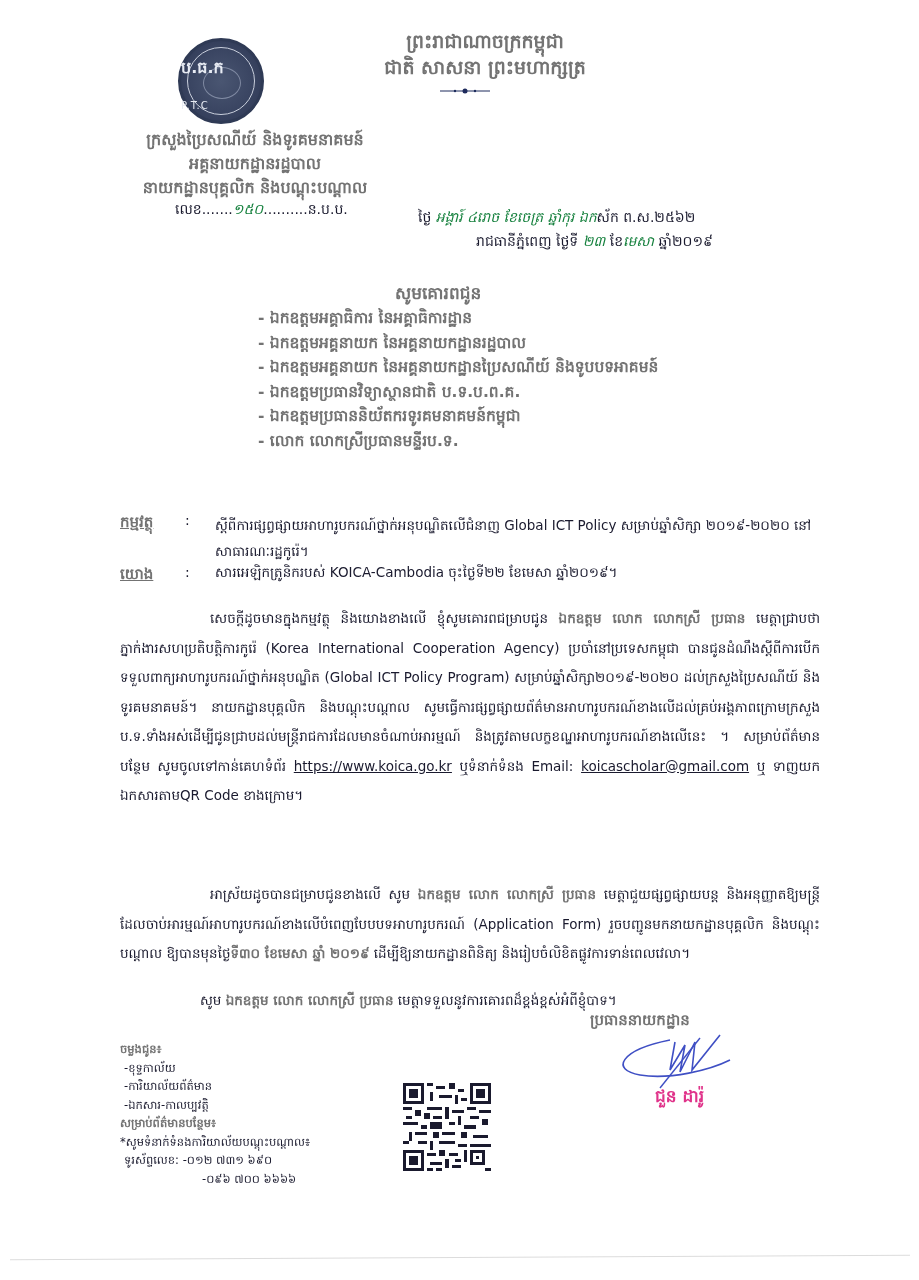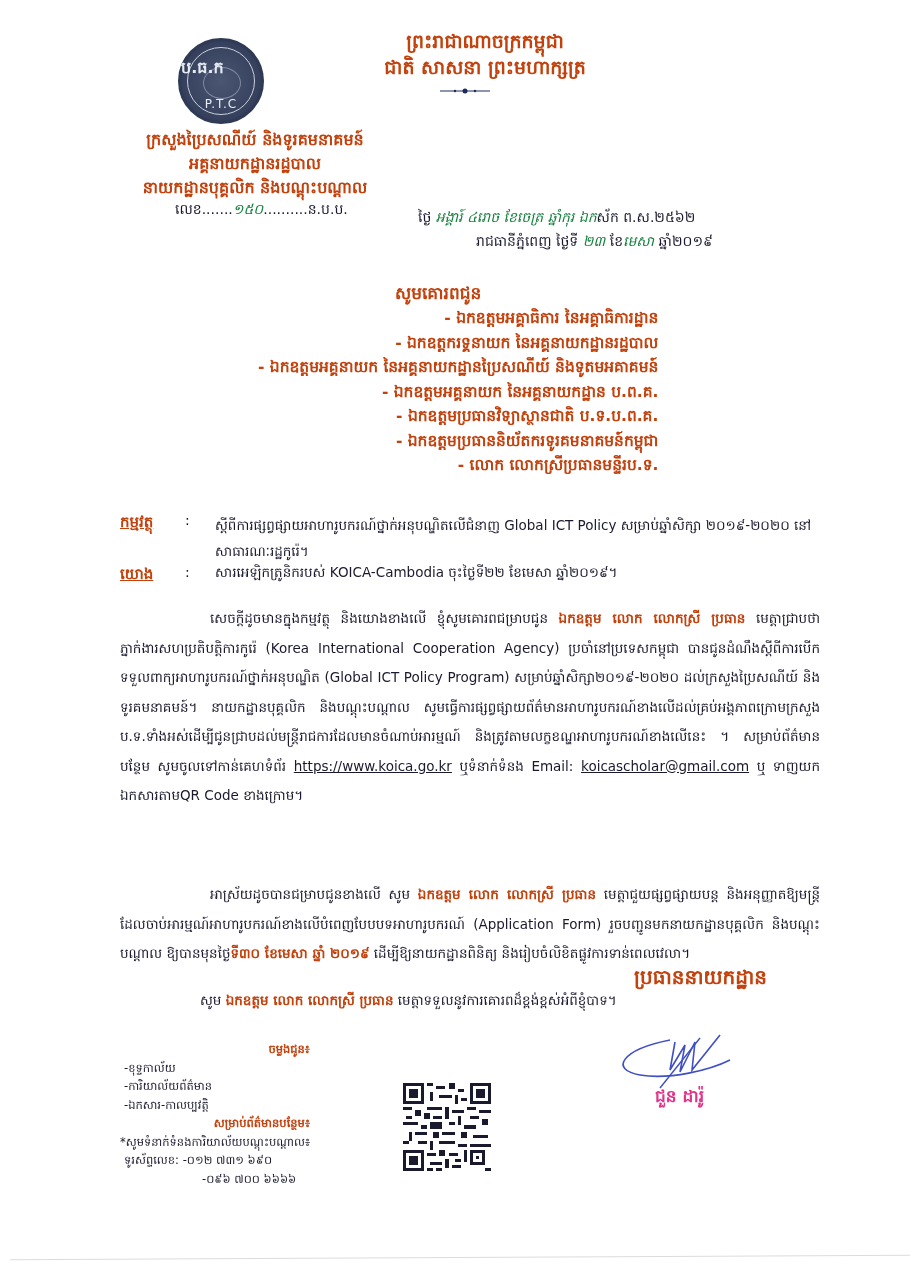--- a/index.html
+++ b/index.html
@@ -1,32 +1,32 @@
 <!DOCTYPE html>
 <html><head>
 <meta charset="utf-8">
 <style>
   html, body { margin: 0; padding: 0; background: #ffffff; }
   body { width: 919px; height: 1280px; position: relative; overflow: hidden;
          font-family: "DejaVu Sans", sans-serif; color: #1a1a2e; }
   .abs { position: absolute; }
-  .navy { color: #c2410c; }
-  .bold { font-weight: bold; text-align: right; }
+  .navy { color: #737373; }
+  .bold { font-weight: bold; }
   .center { text-align: center; }
 
   
   .logo { left: 178px; top: 38px; width: 86px; height: 86px; border-radius: 50%;
           border: 3px solid #2f3a55; box-sizing: border-box;
           background: radial-gradient(circle at 50% 50%, #4a5672 0%, #3a4562 55%, #2b3450 100%); }
   .logo-inner-ring { position: absolute; left: 6px; top: 6px; right: 6px; bottom: 6px;
           border-radius: 50%; border: 1.5px solid #c9cfdc; }
   .logo-top { position: absolute; top: 16px; left: 0; right: 0; text-align: left;
           font-size: 16px; color: #e8ecf4; font-weight: bold; }
-  .logo-bottom { position: absolute; bottom: 10px; left: 0; right: 0; text-align: center;
-          font-size: 12px; color: #e8ecf4; letter-spacing: 1px; }
+  .logo-bottom { position: absolute; bottom: 10px; left: 0; right: 0; text-align: left;
+          font-size: 10px; color: #e8ecf4; letter-spacing: 1px; }
   .logo-globe { position: absolute; left: 22px; top: 26px; width: 36px; height: 30px;
           border: 1px solid #9aa4bb; border-radius: 50%; opacity: .7; }
 
   
   .kingdom { left: 320px; top: 28px; width: 330px; font-size: 19px; line-height: 26px; }
   .ornament { left: 440px; top: 86px; width: 50px; height: 10px; }
   .ministry { left: 120px; top: 128px; width: 270px; font-size: 16px; line-height: 24px; }
   .refno { left: 175px; top: 200px; font-size: 14px; }
   .hand { color: #15803d; font-style: italic; }
 
@@ -44,21 +44,21 @@
   .colon2 { left: 185px; top: 564px; font-size: 14px; }
   .ref-text { left: 215px; top: 564px; width: 600px; font-size: 13.5px; }
 
   .body1 { left: 120px; top: 604px; width: 700px; font-size: 13.5px; line-height: 29.5px;
            text-align: justify; text-indent: 90px; }
   .body2 { left: 120px; top: 880px; width: 700px; font-size: 13.5px; line-height: 29.5px;
            text-align: justify; text-indent: 90px; }
   .closing { left: 200px; top: 992px; font-size: 13.5px; }
   .link { text-decoration: underline; color: #1a1a2e; }
 
-  .signtitle { left: 590px; top: 964px; font-size: 20px; margin-left: 44px; }
+  .signtitle { left: 590px; top: 1010px; font-size: 15px; }
   .signature { left: 600px; top: 1030px; width: 160px; height: 60px; }
   .signname { left: 655px; top: 1085px; font-size: 17px; color: #e0338a; font-weight: bold; }
 
   .cc { left: 120px; top: 1040px; font-size: 11.5px; line-height: 18.5px; }
   .cc .indent { padding-left: 4px; }
   .cc .phone2 { padding-left: 82px; }
 
   .qr { left: 403px; top: 1083px; width: 88px; height: 88px; }
   .footer-line { left: 10px; top: 1257px; width: 900px; height: 1px; background: #dcdcdc;
                  transform: rotate(-0.3deg); }
@@ -100,23 +100,22 @@
 <div class="abs date2">
   <span>រាជធានីភ្នំពេញ ថ្ងៃទី</span>
   <span class="hand">២៣</span>
   <span>ខែ</span><span class="hand">មេសា</span>
   <span>ឆ្នាំ២០១៩</span>
 </div>
 
 <div class="abs salut navy bold">សូមគោរពជូន</div>
 <div class="abs recipients navy bold">
   <div>- ឯកឧត្តមអគ្គាធិការ នៃអគ្គាធិការដ្ឋាន</div>
-  <div>- ឯកឧត្តករទ្គនាយក នៃអគ្គនាយកដ្ឋានរដ្ឋបាល</div>
-  <div>- ឯកឧត្តមអគ្គនាយក នៃអគ្គនាយកដ្ឋានប្រៃសណីយ៍ និងទូតមអគាគមន៍</div>
-  <div>- ឯកឧត្តមអគ្គនាយក នៃអគ្គនាយកដ្ឋាន ប.ព.គ.</div>
+  <div>- ឯកឧត្តមអគ្គនាយក នៃអគ្គនាយកដ្ឋានរដ្ឋបាល</div>
+  <div>- ឯកឧត្តមអគ្គនាយក នៃអគ្គនាយកដ្ឋានប្រៃសណីយ៍ និងទូបបទអាគមន៍</div>
   <div>- ឯកឧត្តមប្រធានវិទ្យាស្ថានជាតិ ប.ទ.ប.ព.គ.</div>
   <div>- ឯកឧត្តមប្រធាននិយ័តករទូរគមនាគមន៍កម្ពុជា</div>
   <div>- លោក លោកស្រីប្រធានមន្ទីរប.ទ.</div>
 </div>
 
 <div class="abs subj-label navy bold">កម្មវត្ថុ</div>
 <div class="abs colon1">:</div>
 <div class="abs subj-text">ស្តីពីការផ្សព្វផ្សាយអាហារូបករណ៍ថ្នាក់អនុបណ្ឌិតលើជំនាញ Global ICT Policy សម្រាប់ឆ្នាំសិក្សា ២០១៩-២០២០ នៅសាធារណៈរដ្ឋកូរ៉េ។</div>
 
 <div class="abs ref-label navy bold">យោង</div>

